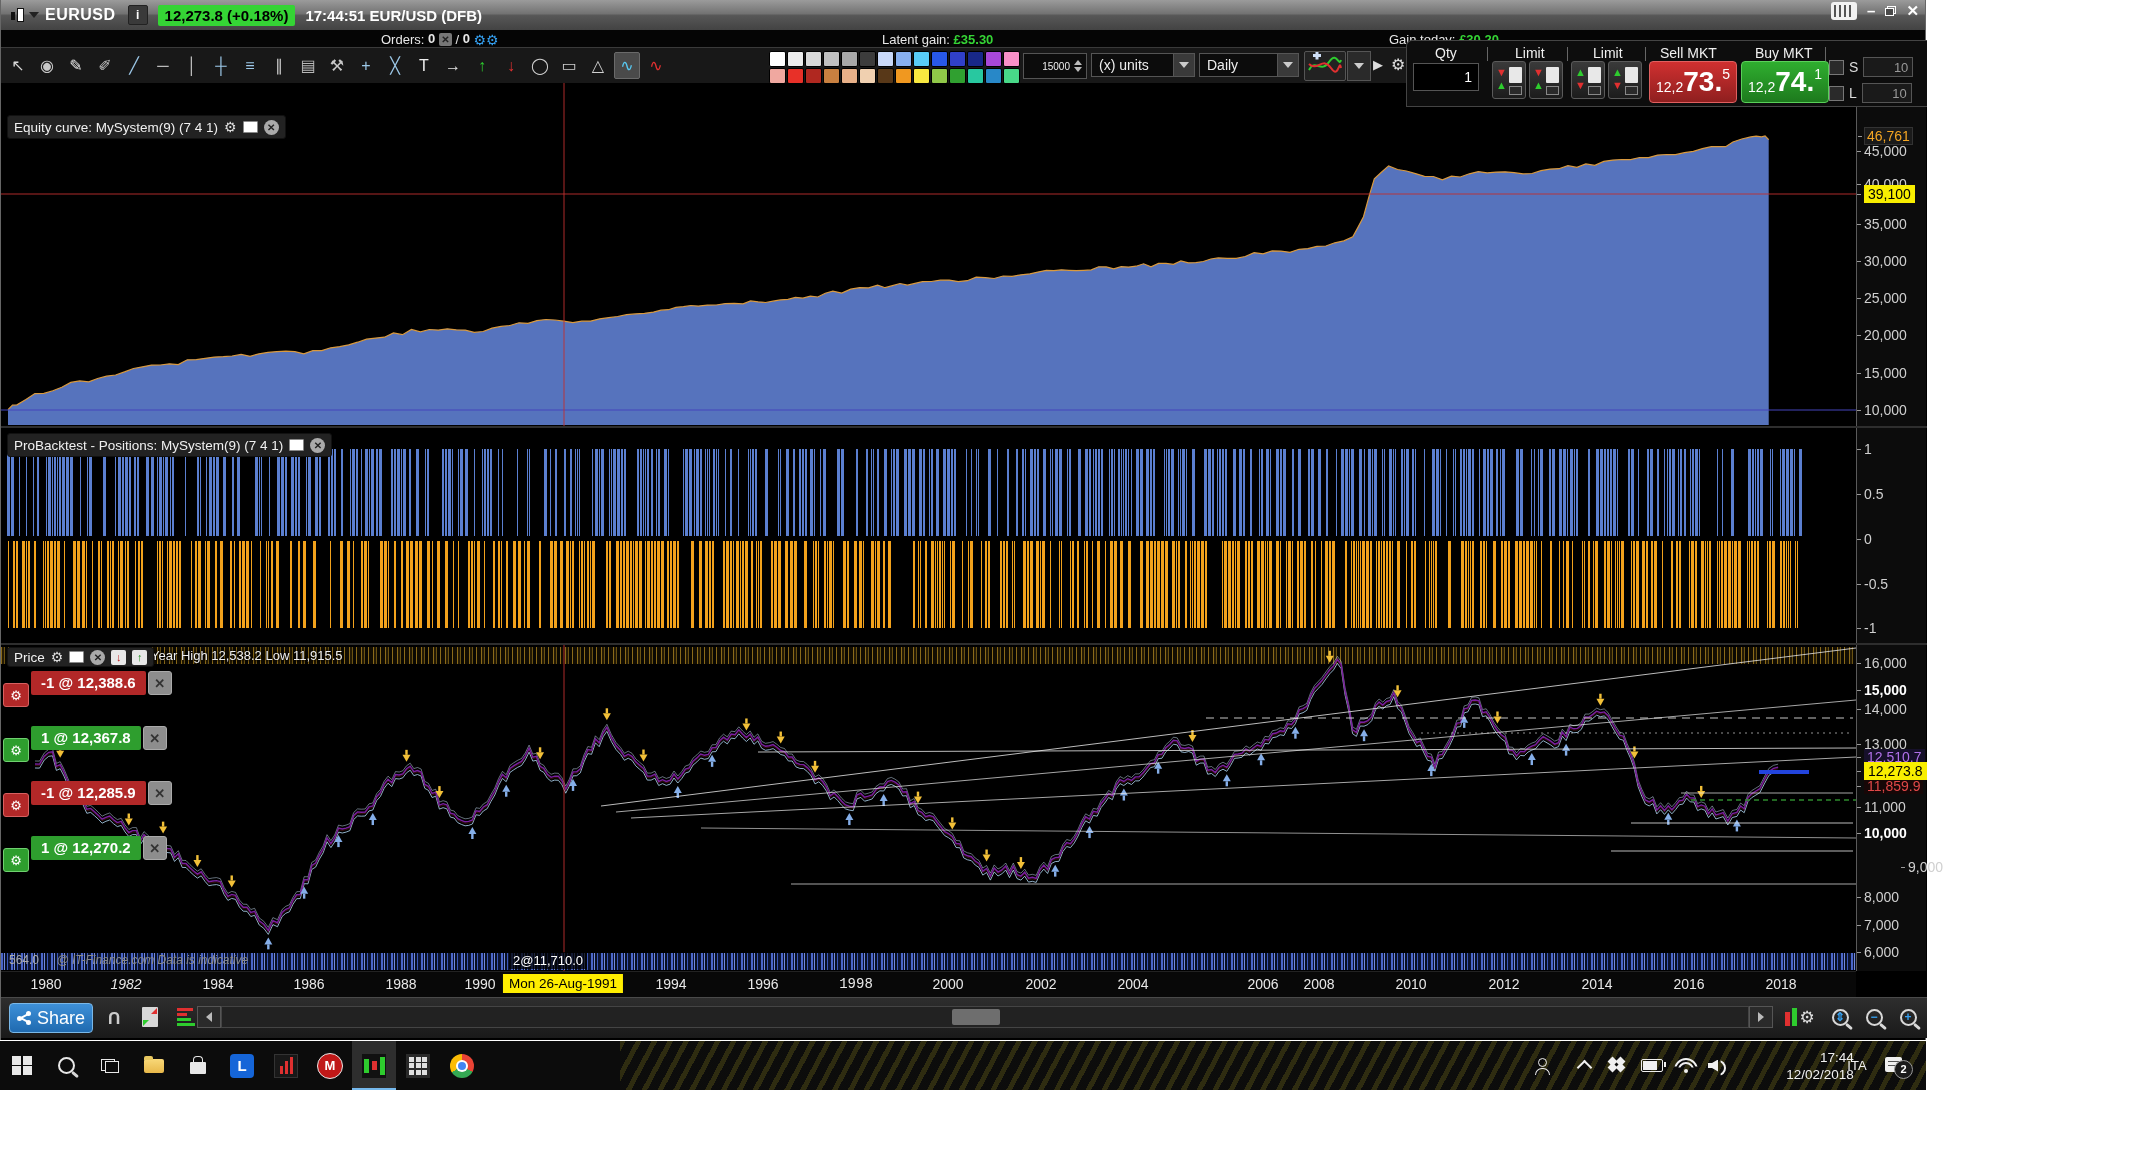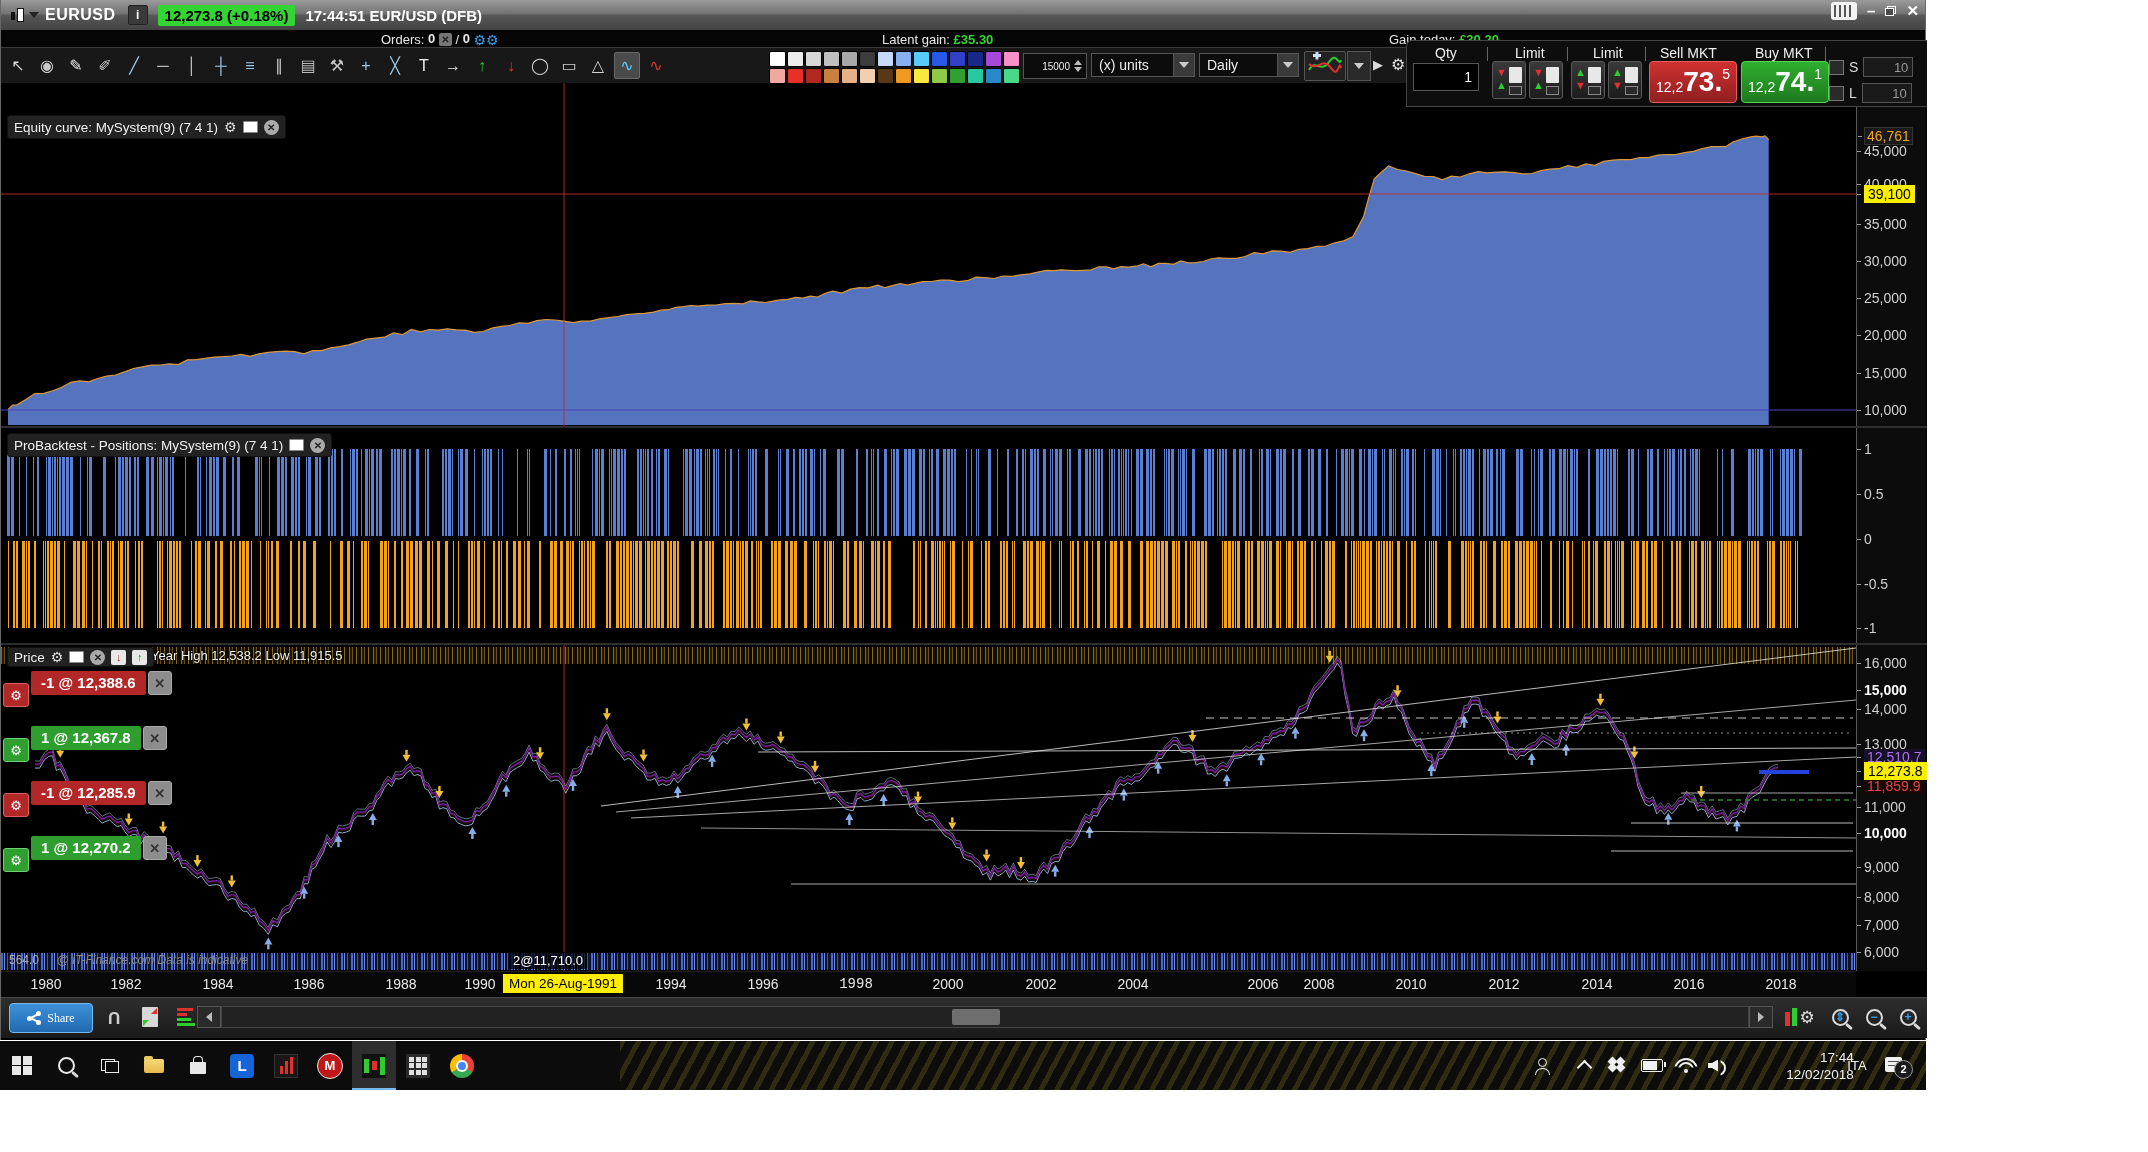--- a/index.html
+++ b/index.html
@@ -119,22 +119,22 @@
   #watermark{position:absolute;left:8px;top:308px;font-size:12px;color:#aaa;z-index:6;}
   #watermark .wm2{color:#888;font-style:italic;margin-left:14px;}
   #date-axis{position:absolute;left:0;top:326px;width:1855px;height:26px;background:#080808;border-top:1px solid #222;}
   .date-lbl{position:absolute;top:4px;transform:translateX(-50%);color:#e8e8e8;font-size:14px;}
   #date-hl{position:absolute;top:2px;transform:translateX(-50%);background:#ffee00;color:#000;font-size:13.5px;
            padding:2px 6px;z-index:5;white-space:nowrap;}
   
   #btoolbar{position:absolute;left:0;top:997px;width:1926px;height:40px;background:linear-gradient(180deg,#2e2e2e,#1a1a1a);
             border-top:1px solid #4a4a4a;}
   #share-btn{position:absolute;left:8px;top:5px;width:82px;height:28px;background:linear-gradient(180deg,#3e90d8,#1f6ab0);
-             border:1px solid #7ab8e8;border-radius:4px;color:#fff;font-size:12px;display:flex;align-items:center;
-             justify-content:center;gap:6px;font-family:Liberation Serif, serif;}
+             border:1px solid #7ab8e8;border-radius:4px;color:#fff;font-size:18px;display:flex;align-items:center;
+             justify-content:center;gap:6px;}
   .share-gl{position:relative;width:14px;height:14px;}
   .share-gl i{position:absolute;width:5px;height:5px;border-radius:50%;background:#fff;}
   .share-gl i:nth-child(1){left:0;top:5px;} .share-gl i:nth-child(2){right:0;top:0;} .share-gl i:nth-child(3){right:0;bottom:0;}
   .share-gl b{position:absolute;width:9px;height:1.6px;background:#fff;left:3px;}
   .share-gl b:nth-child(4){top:4px;transform:rotate(-28deg);} .share-gl b:nth-child(5){bottom:4px;transform:rotate(28deg);}
   .bt-ic{position:absolute;top:6px;width:26px;height:26px;display:flex;align-items:center;justify-content:center;color:#ccc;font-size:17px;}
   #hscroll{position:absolute;left:196px;top:8px;width:1576px;height:22px;}
   .scr-arrow{position:absolute;top:0;width:24px;height:22px;background:#2a2a2a;border:1px solid #555;box-sizing:border-box;
              display:flex;align-items:center;justify-content:center;}
   .scr-arrow i{width:0;height:0;border-top:5px solid transparent;border-bottom:5px solid transparent;}
@@ -1307,21 +1307,21 @@
         </div>
       <div id="vol-strip"></div>
       <span id="vol-label">2@11,710.0</span>
       <div id="watermark">
         <span class="wm1">564.0</span>
         <span class="wm2">@ IT-Finance.com  Data is indicative</span>
       </div>
       <div id="date-axis">
         <div id="date-hl" style="left: 562px;">Mon 26-Aug-1991</div>
       <span class="date-lbl" style="left: 34px; margin-left: 11px;">1980</span>
-          <span class="date-lbl" style="left: 125px;">1982</span>
+          <span class="date-lbl" style="left: 125px; font-style: italic;">1982</span>
           <span class="date-lbl" style="left: 217px;">1984</span>
           <span class="date-lbl" style="left: 308px;">1986</span>
           <span class="date-lbl" style="left: 400px;">1988</span>
           <span class="date-lbl" style="left: 479px;">1990</span>
           <span class="date-lbl" style="left: 670px;">1994</span>
           <span class="date-lbl" style="left: 762px;">1996</span>
           <span class="date-lbl" style="left: 855px; font-family: Liberation Mono, monospace;">1998</span>
           <span class="date-lbl" style="left: 947px;">2000</span>
           <span class="date-lbl" style="left: 1040px;">2002</span>
           <span class="date-lbl" style="left: 1132px;">2004</span>
@@ -1336,21 +1336,21 @@
       <div class="gutter" style="top:0;height:326px" id="price-gutter">
           <div class="axis-lbl" style="top: 18px;">16,000</div>
           <div class="axis-lbl bold" style="top: 45px;">15,000</div>
           <div class="axis-lbl" style="top: 64px;">14,000</div>
           <div class="axis-lbl" style="top: 99px;">13,000</div>
           <div class="axis-lbl purple" style="top: 112px;">12,510.7</div>
           <div class="axis-lbl yellow-badge" style="top: 126px;">12,273.8</div>
           <div class="axis-lbl red" style="top: 141px;">11,859.9</div>
           <div class="axis-lbl" style="top: 162px;">11,000</div>
           <div class="axis-lbl bold" style="top: 188px;">10,000</div>
-          <div class="axis-lbl" style="top: 222px;">9,000</div>
+          <div class="axis-lbl" style="top: 222px; margin-left: 44px;">9,000</div>
           <div class="axis-lbl" style="top: 252px;">8,000</div>
           <div class="axis-lbl" style="top: 280px;">7,000</div>
           <div class="axis-lbl" style="top: 307px;">6,000</div>
         </div>
     </div>
 
     <div id="btoolbar">
       <div id="share-btn">
         <span class="share-gl">
             <i></i>

